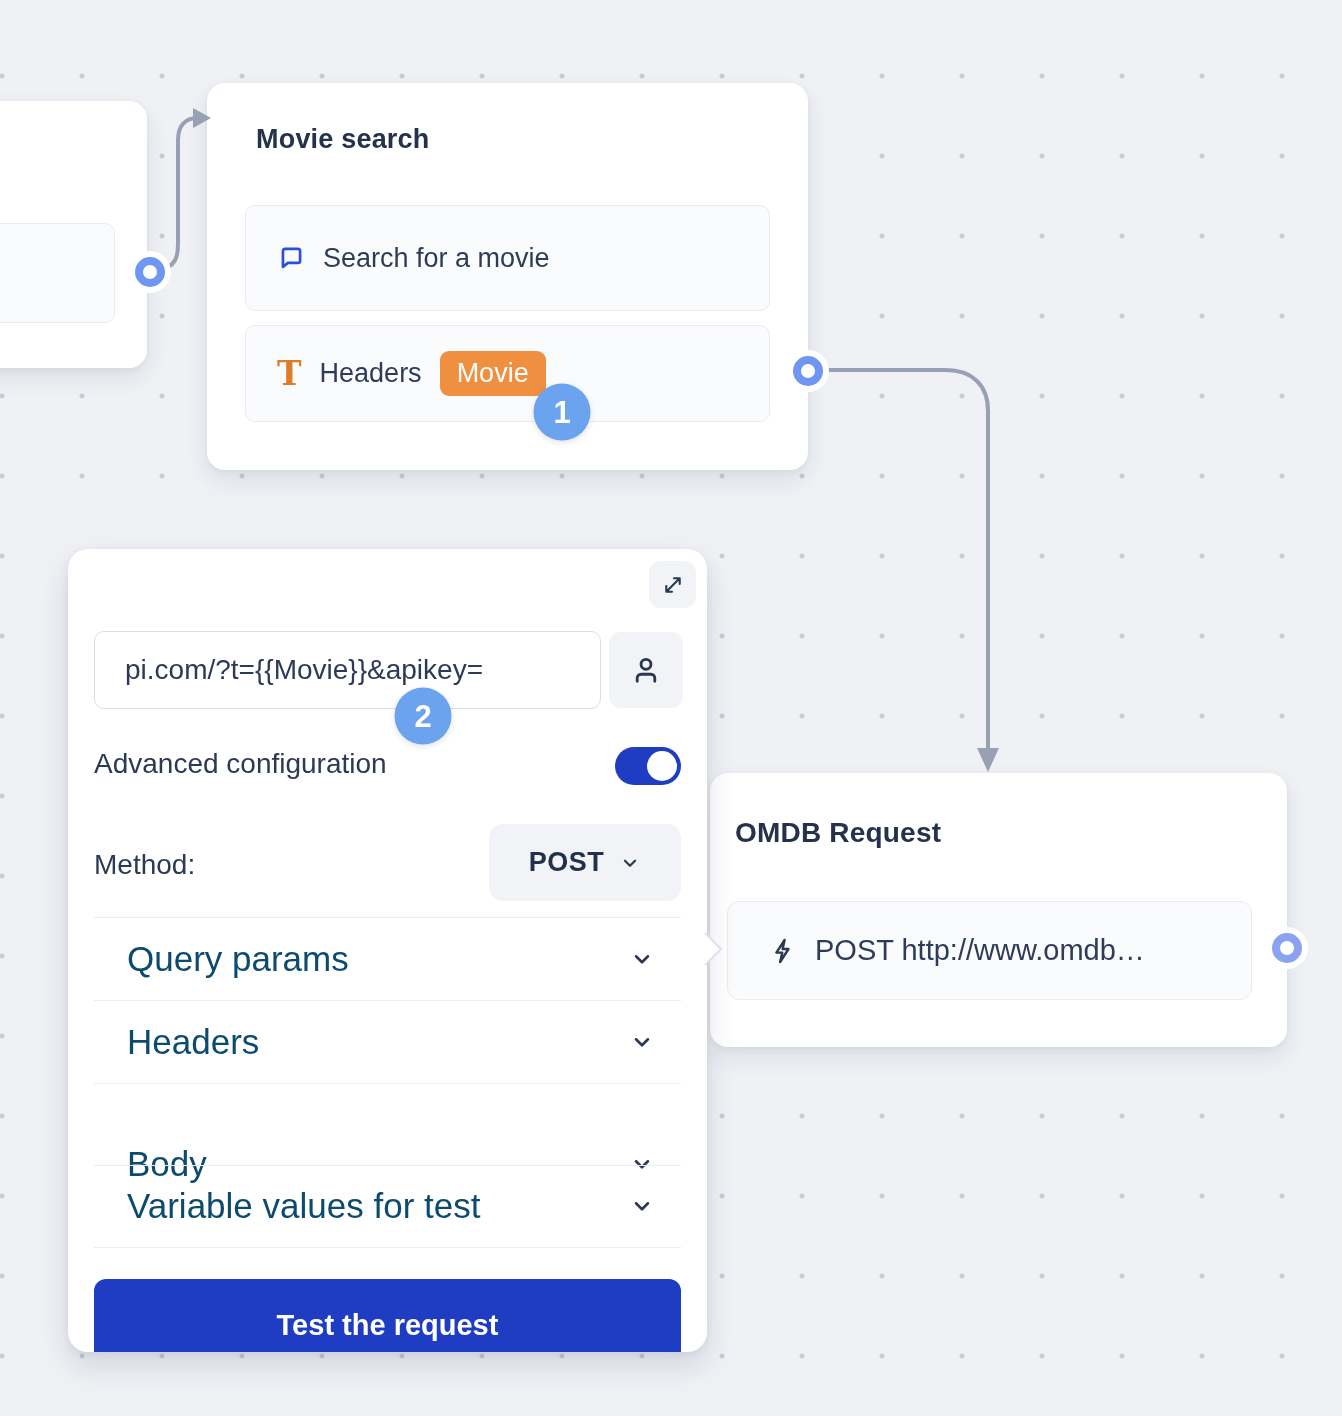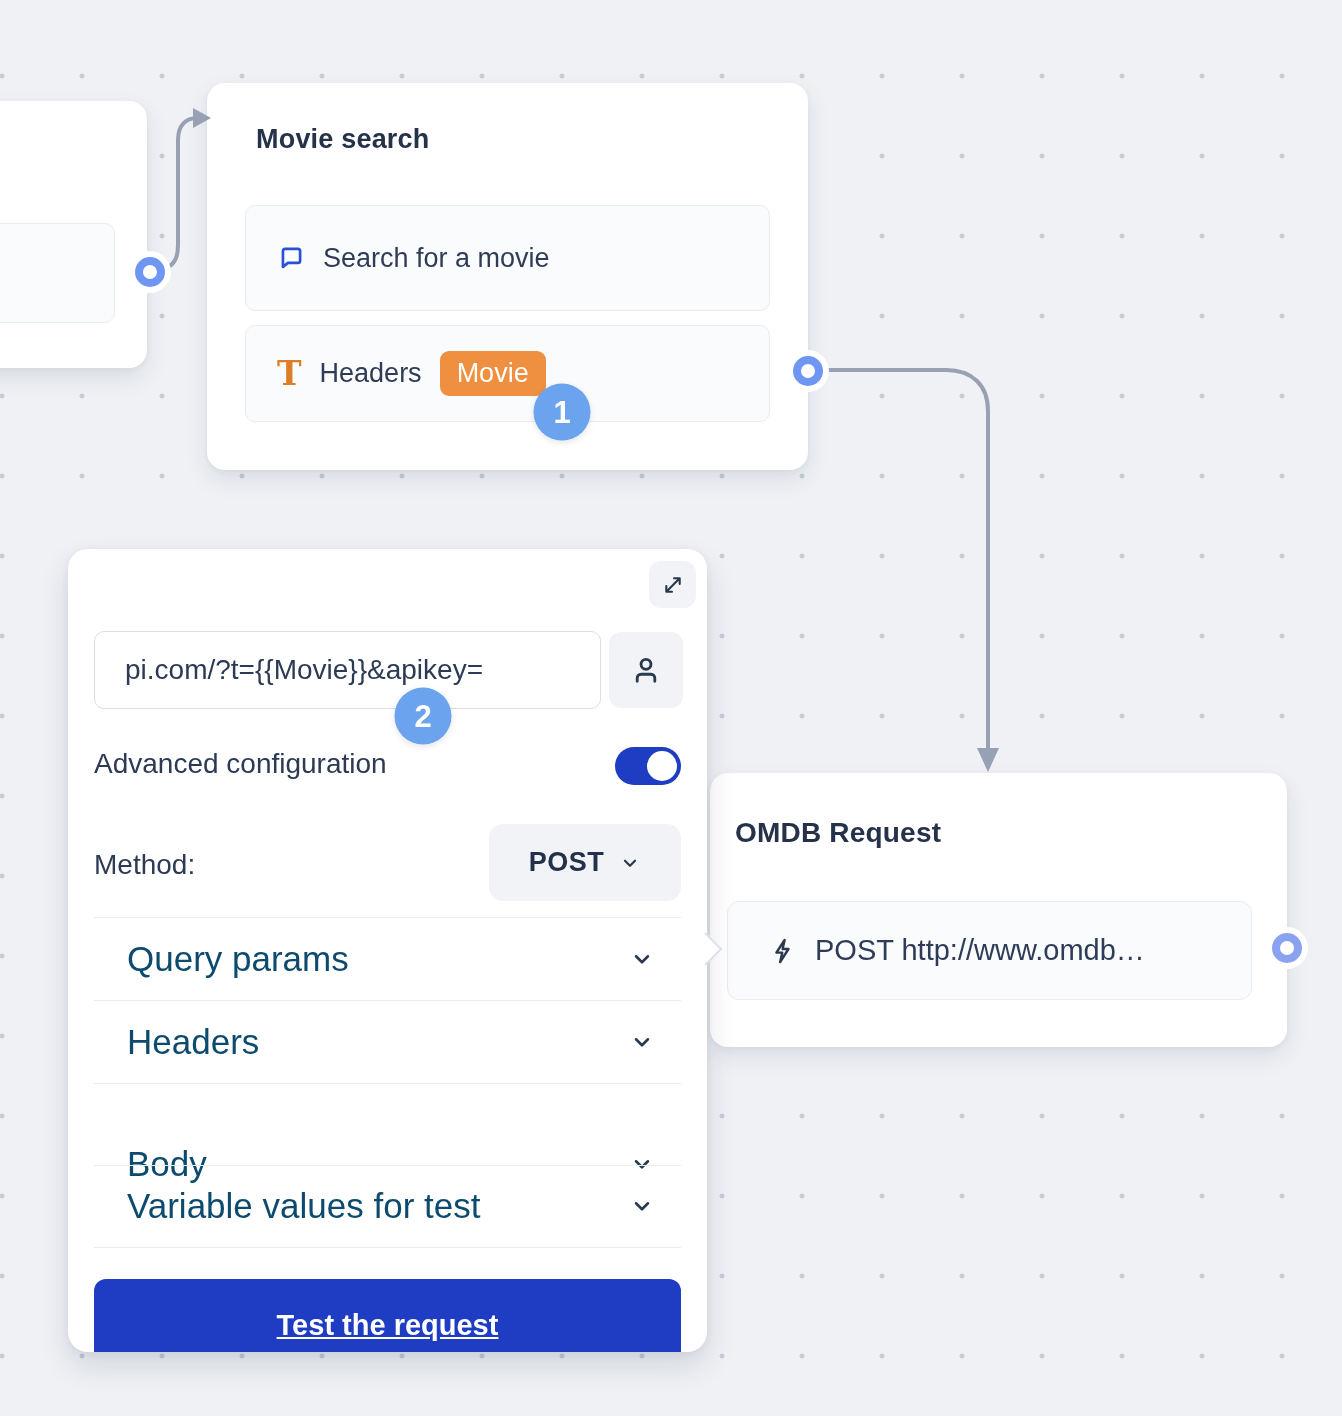--- a/index.html
+++ b/index.html
@@ -105,21 +105,21 @@
   .divider{position:absolute;left:26px;width:587px;height:0;border-top:1.5px solid #e9ecf1;}
   .section{
     position:absolute;left:26px;width:587px;height:82px;display:flex;align-items:center;cursor:pointer;
   }
   .section .sec-label{margin-left:33px;font-size:35px;color:#0c4a6e;}
   .section .sec-chev{position:absolute;right:26px;display:flex;}
   .test-btn{
     position:absolute;left:26px;top:730px;width:587px;height:78px;border:none;
     background:#1e3dc3;color:#ffffff;font-family:inherit;font-size:29px;font-weight:700;
     border-radius:12px 12px 0 0;display:flex;align-items:flex-start;justify-content:center;
-    padding-top:30px;box-sizing:border-box;cursor:pointer;text-decoration:underline;
+    padding-top:30px;box-sizing:border-box;cursor:pointer;
   }
 </style>
 </head>
 <body>
 
 <div class="canvas">
 
   <svg class="wires" width="1342" height="1416" viewBox="0 0 1342 1416">
     <path d="M 166 268 C 176 264 178 255 178 244 L 178 140 C 178 125 186 118 197 118" fill="none" stroke="#98a1b3" stroke-width="4" stroke-linecap="round"></path>
     <polygon points="193,108 211,118 193,128" fill="#98a1b3"></polygon>

